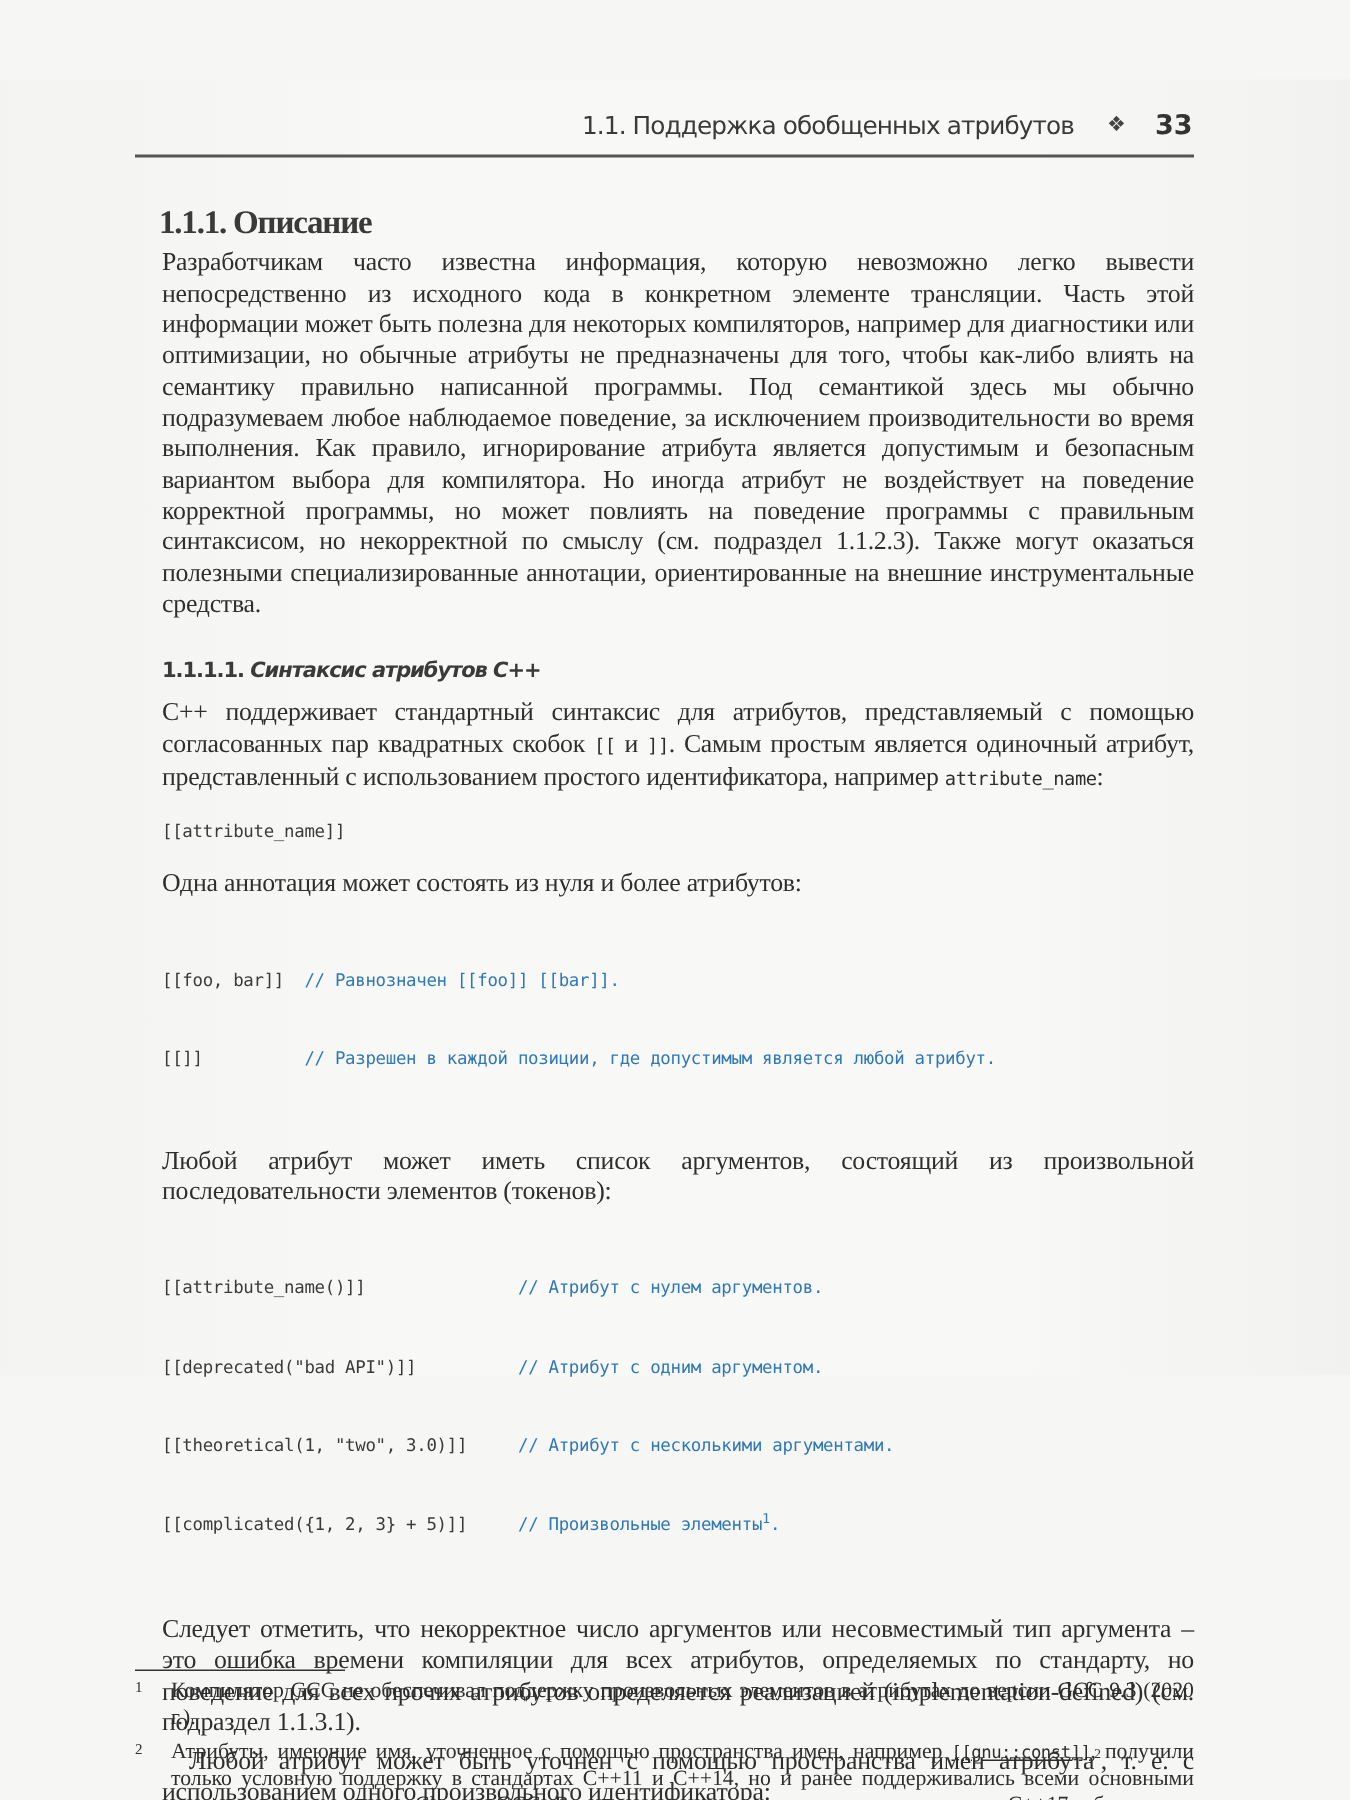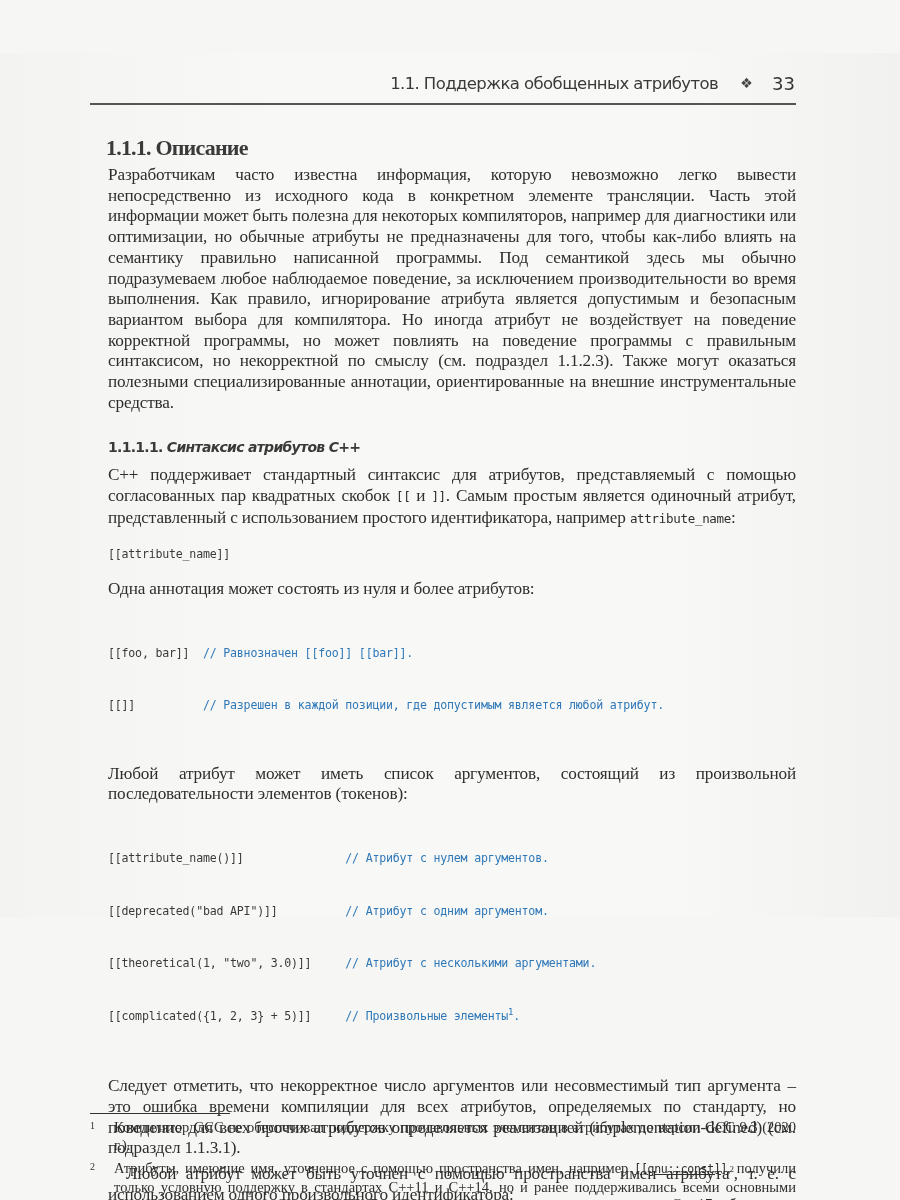--- a/index.html
+++ b/index.html
@@ -15,21 +15,21 @@
     background: linear-gradient(90deg, #f3f3f1 0%, #f8f8f6 30%, #f8f8f6 75%, #f1f1ef 100%);
     margin-top: 37px;
   }
   .running-head {
     position: absolute; left: 90px; top: 18px; width: 705px; height: 24px;
     display: flex; justify-content: flex-end; align-items: center;
     font-family: "DejaVu Sans", sans-serif; font-size: 16.5px; color: #3a3a3a;
     letter-spacing: -0.6px;
   }
   .running-head .sep { margin: 0 20px 0 22px; font-size: 14px; color: #444; }
-  .running-head .pnum { font-weight: normal; font-size: 18px; letter-spacing: 0; color: #333; }
+  .running-head .pnum { font-weight: bold; font-size: 18px; letter-spacing: 0; color: #333; }
   .head-rule {
     position: absolute; left: 90px; top: 50px; width: 706px; height: 1.5px; background: #555;
   }
   .content {
     position: absolute; left: 108px; top: 80px; width: 688px;
   }
   h2 {
     margin: 0; font-family: Liberation Serif, serif; font-weight: bold;
     font-size: 22px; letter-spacing: -0.8px; color: #3a3a3a; line-height: 30px;
   }

